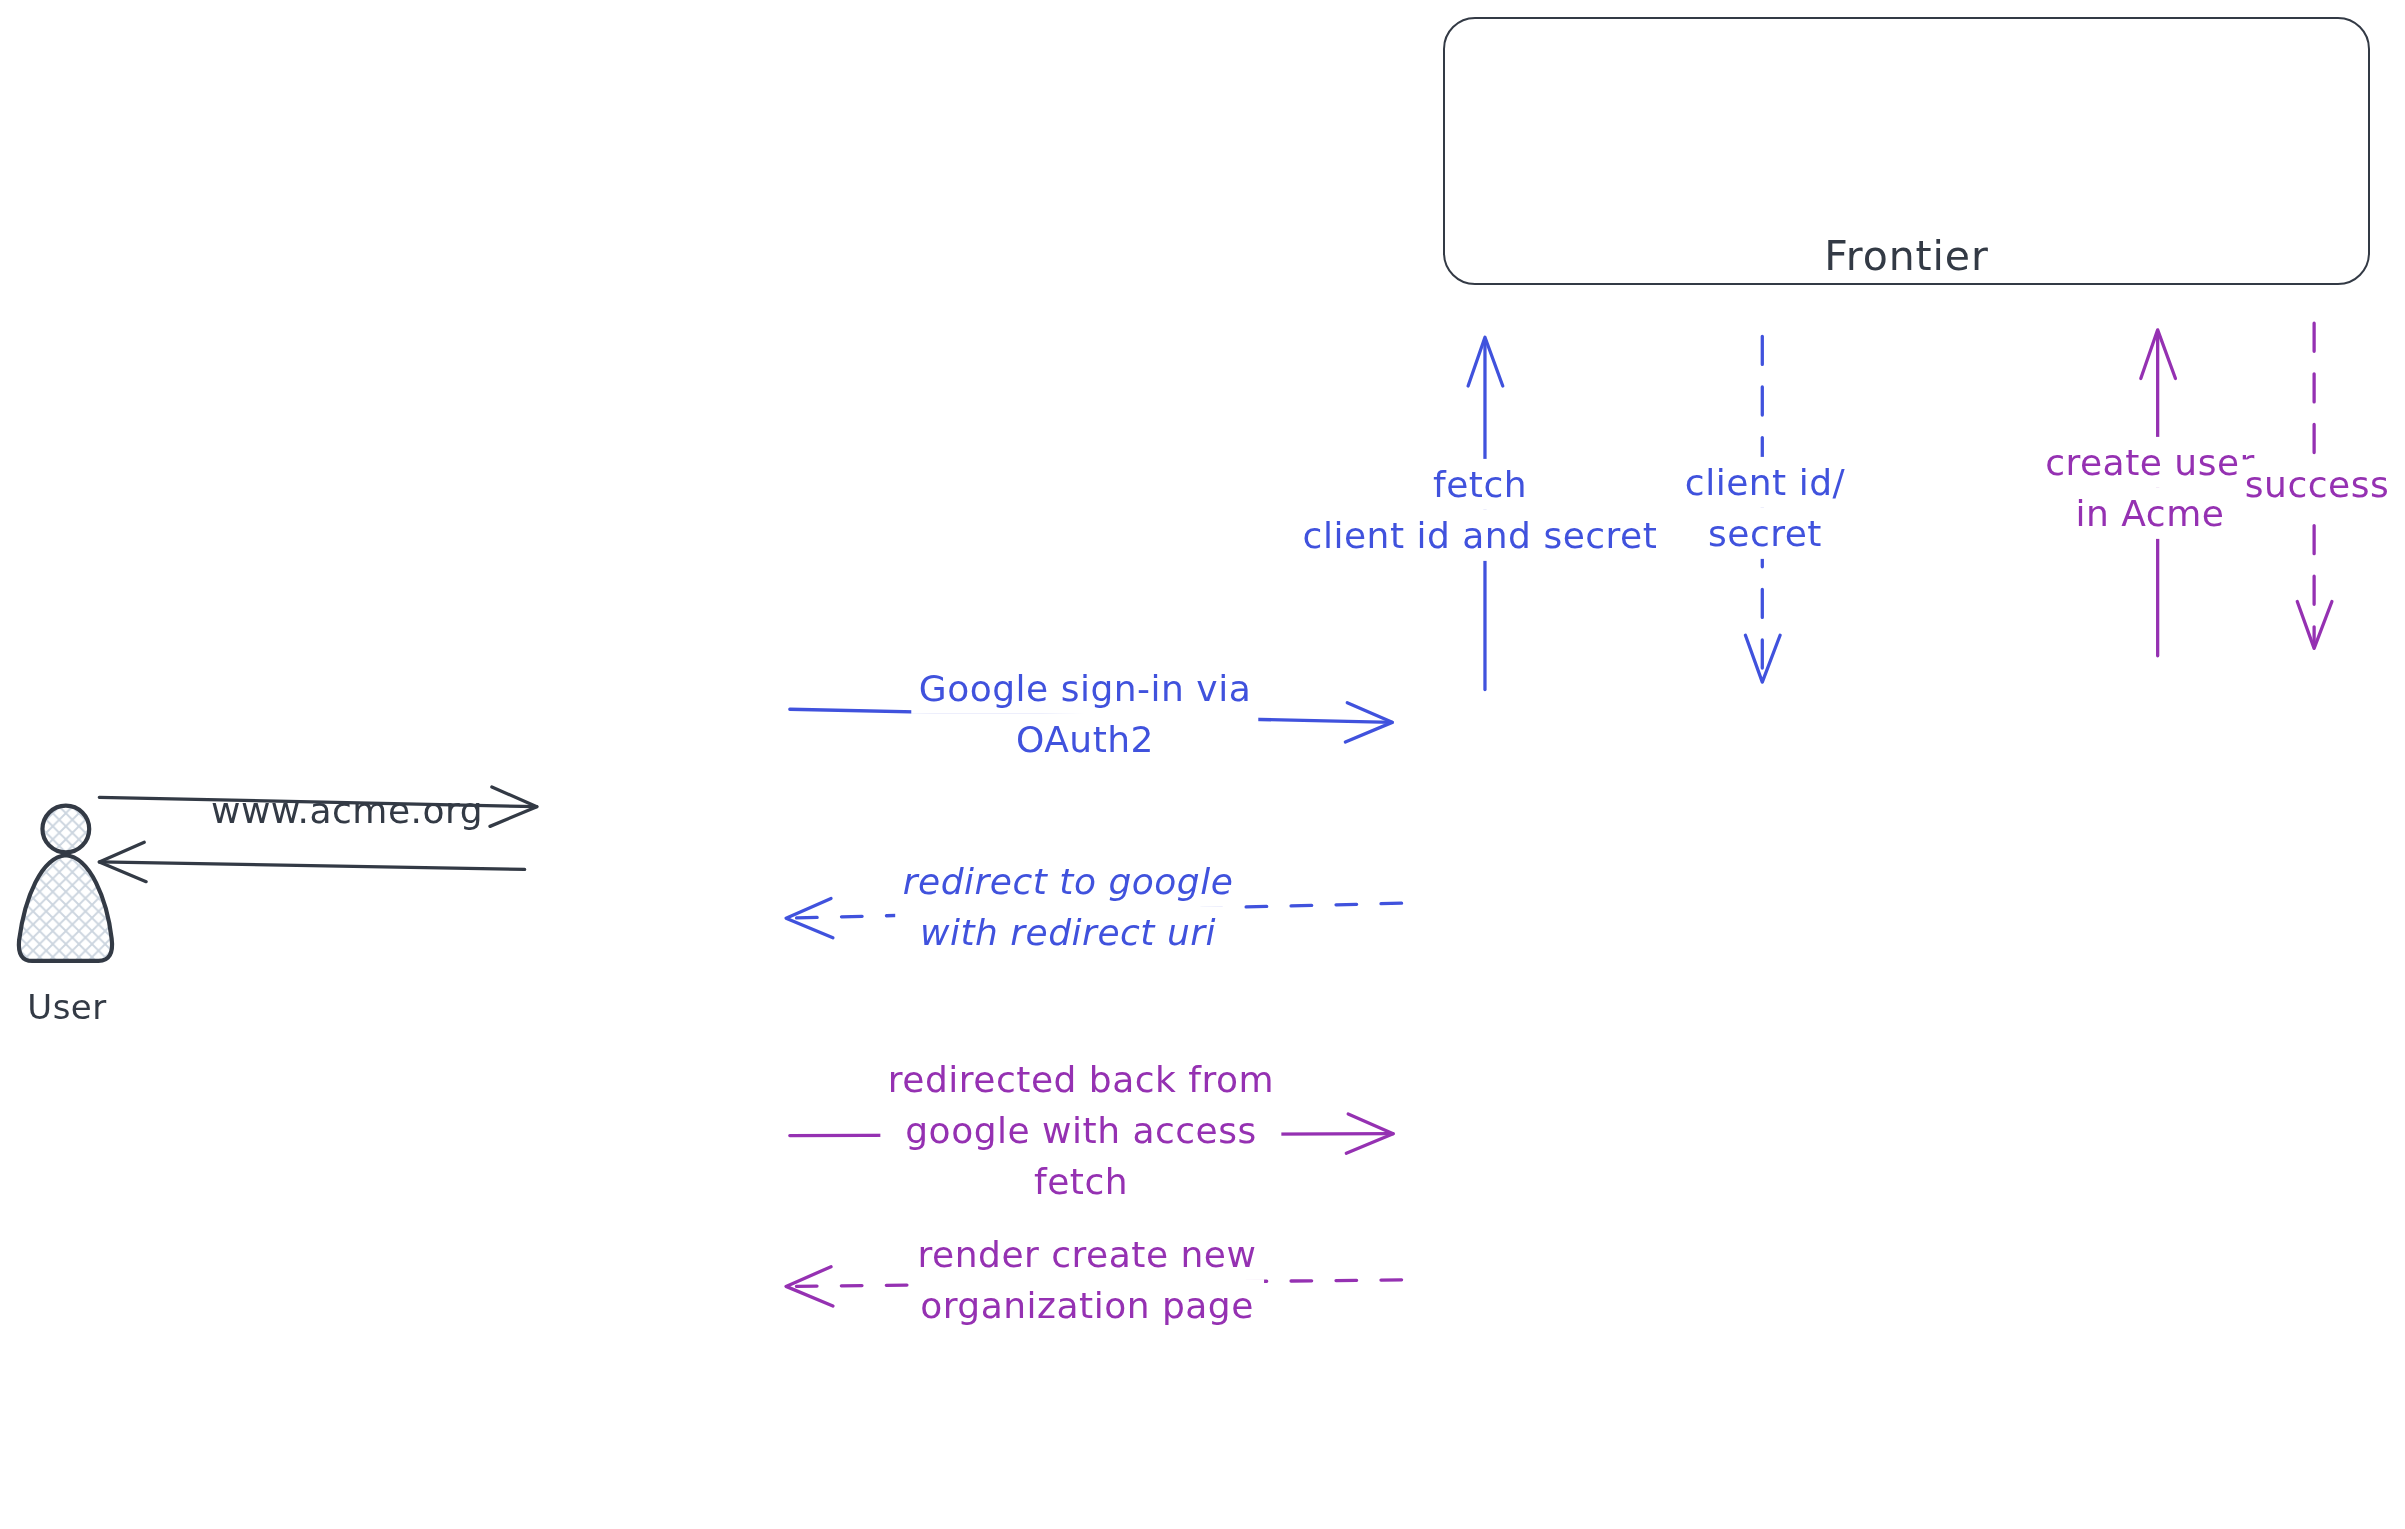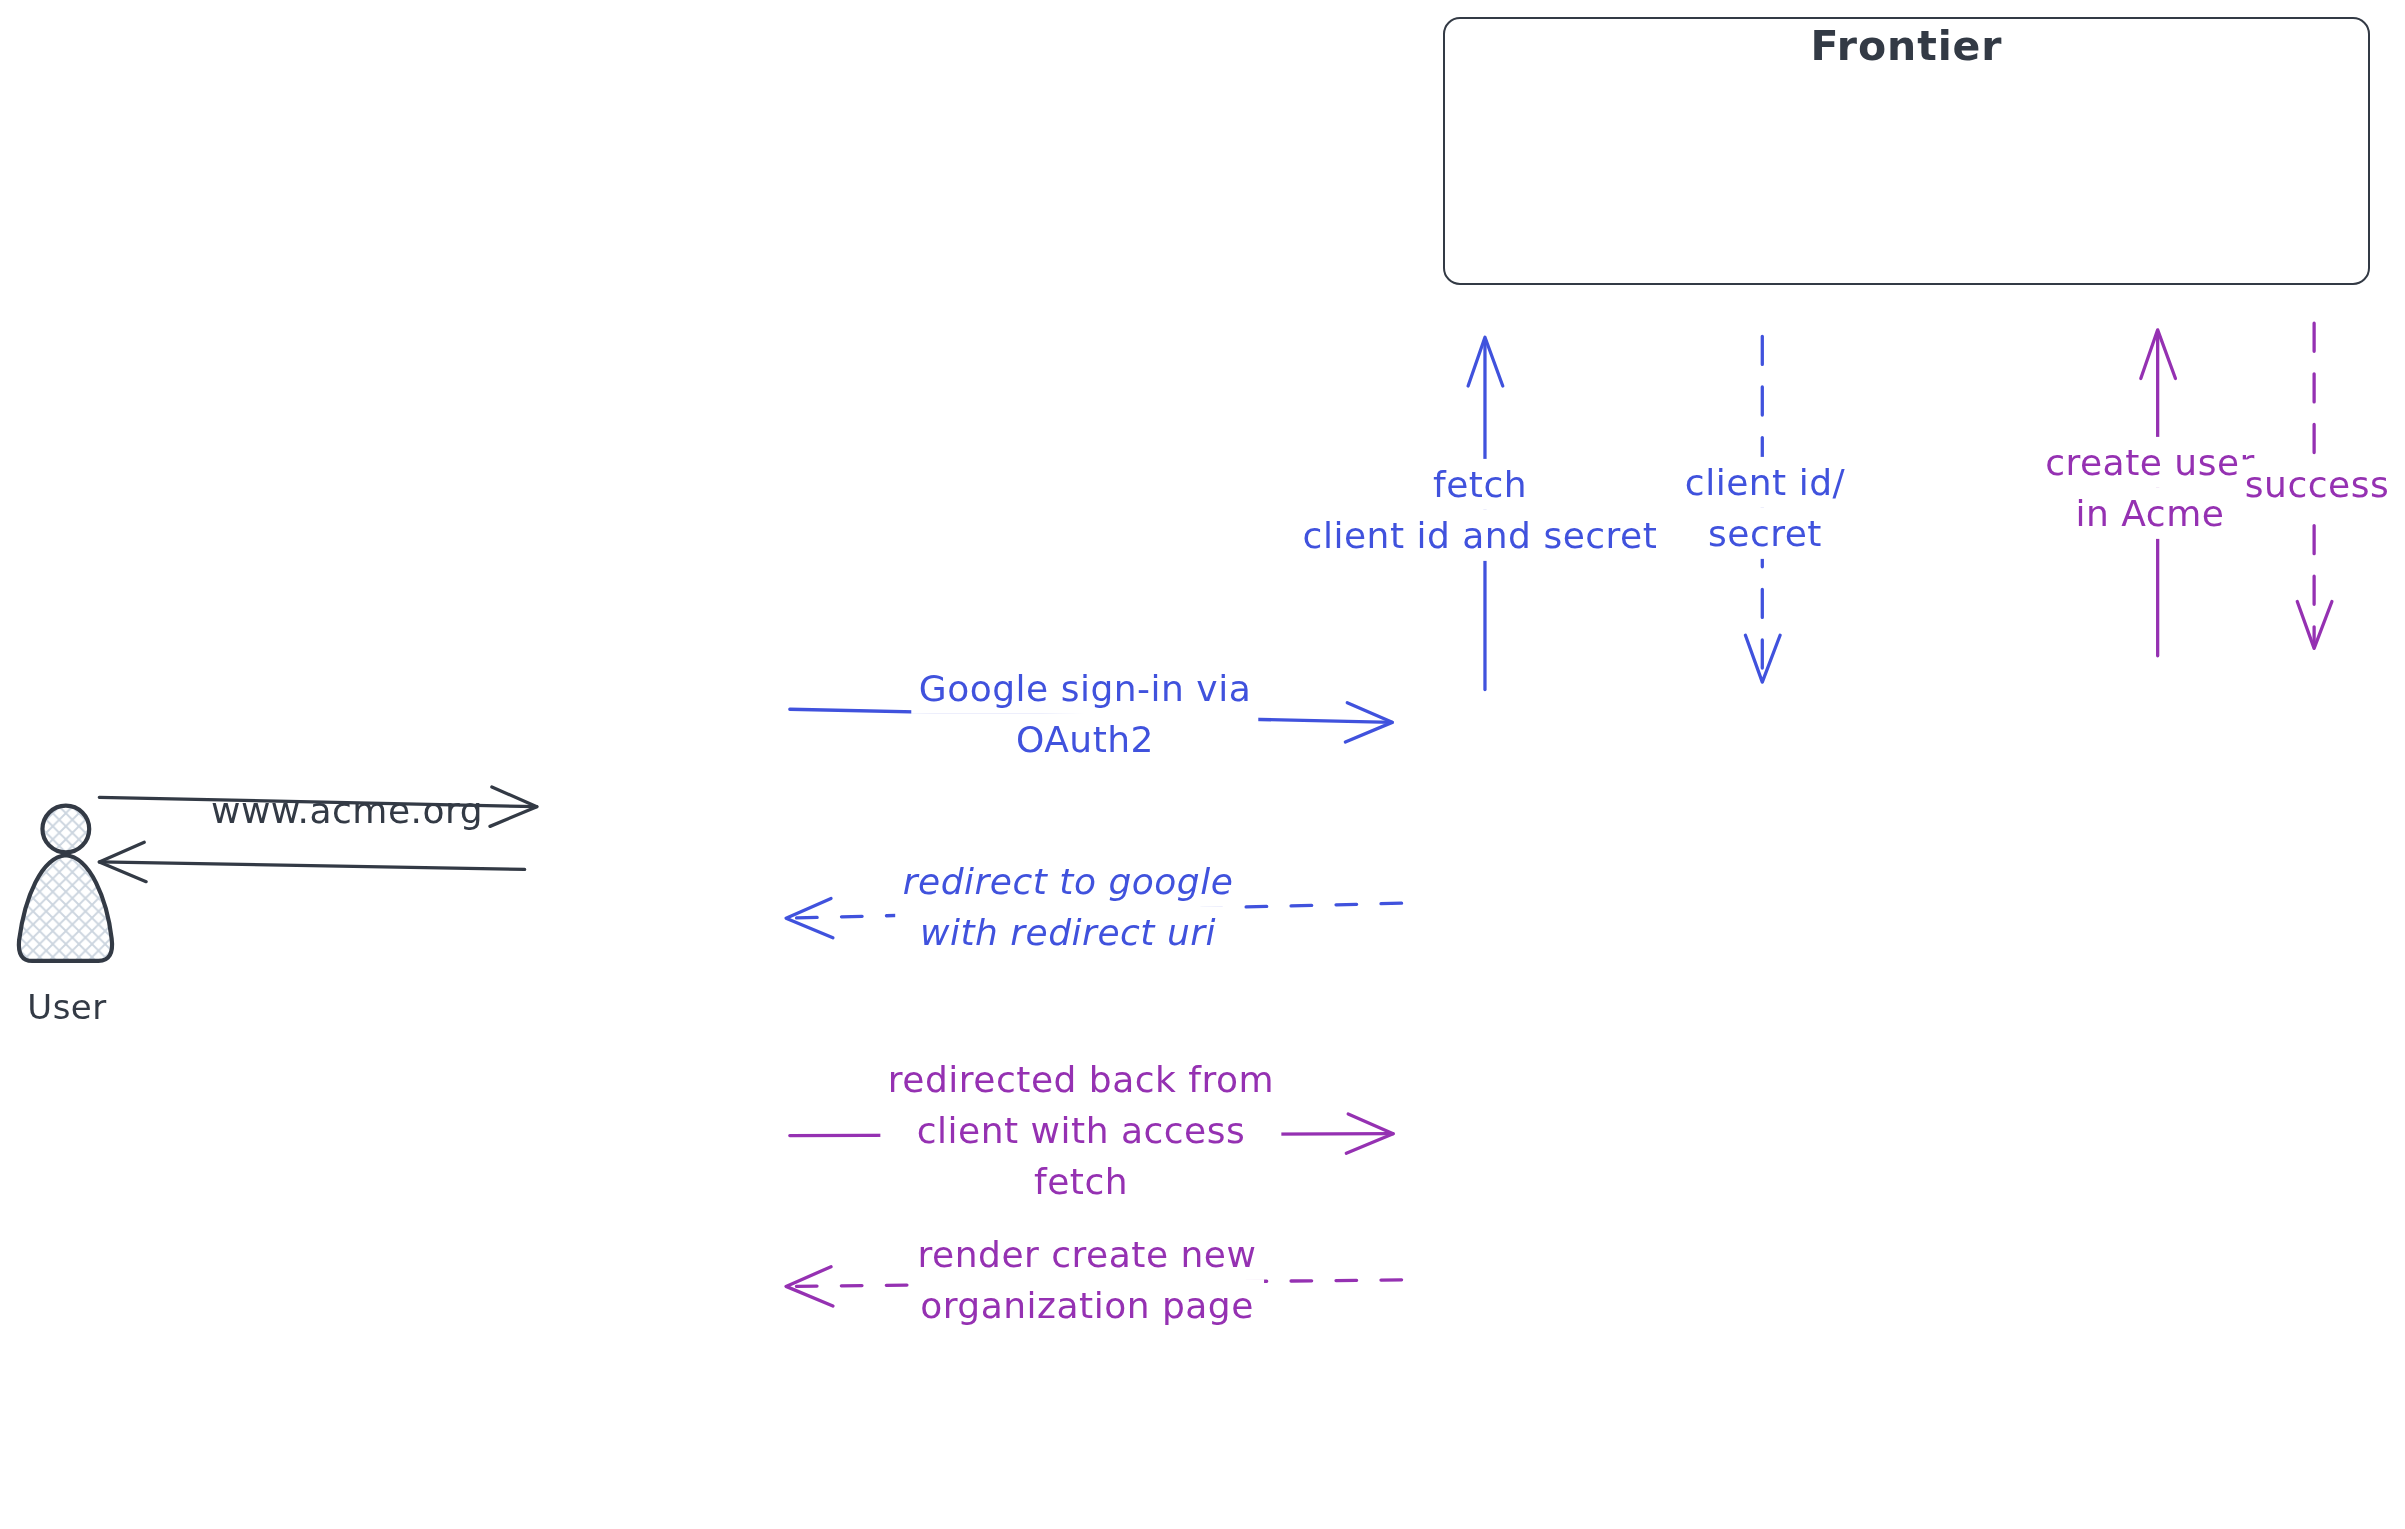--- a/index.html
+++ b/index.html
@@ -15,22 +15,22 @@
   .canvas{position:relative;width:2405px;height:1530px;background:var(--bg);}
 
   .wires{position:absolute;left:0;top:0;z-index:1;}
   .wire{fill:none;stroke-linecap:round;stroke-linejoin:round;stroke-width:3.5px;}
   .s-ink{stroke:var(--ink);}
   .s-blue{stroke:var(--blue);}
   .s-purple{stroke:var(--purple);}
   .dashed-h{stroke-dasharray:22 26;}
   .dashed-v{stroke-dasharray:30 24;}
 
-  .node{position:absolute;z-index:2;border:2.8px solid var(--ink);border-radius:17px;
-        background:var(--bg);display:flex;align-items:flex-start;justify-content:center;font-weight:bold;}
+  .node{position:absolute;z-index:2;border:2.8px solid var(--ink);border-radius:32px;
+        background:var(--bg);display:flex;align-items:flex-end;justify-content:center;}
   .node-label{font-size:41px;color:var(--ink);line-height:1.32;text-align:center;letter-spacing:0.9px;}
 
   .node-load-balancer{left:567px;top:94px;width:180px;height:1417px;}
   .node-frontier{left:1443px;top:17px;width:923px;height:264px;}
   .node-frontend-manager{left:1440px;top:701px;width:898px;height:503px;}
 
   .edge-label{position:absolute;z-index:3;transform:translate(-50%,-50%);
               text-align:center;font-size:36px;line-height:1.42;letter-spacing:0.5px;}
   .edge-label span{display:block;white-space:nowrap;}
   .edge-label.bg span{background:var(--bg);padding:0 7.5px;}
@@ -155,21 +155,21 @@
     <span>create user</span>
     <span>in Acme</span>
   </div>
 
   <div class="edge-label bg c-purple lbl-success">
     <span>success</span>
   </div>
 
   <div class="edge-label bg c-purple lbl-redirected-back">
     <span>redirected back from</span>
-    <span>client with access</span>
+    <span>google with access</span>
     <span>fetch</span>
   </div>
 
   <div class="edge-label bg c-purple lbl-render-new-org">
     <span>render create new</span>
     <span>organization page</span>
   </div>
 
   <div class="edge-label c-ink lbl-user">
     <span>User</span>

